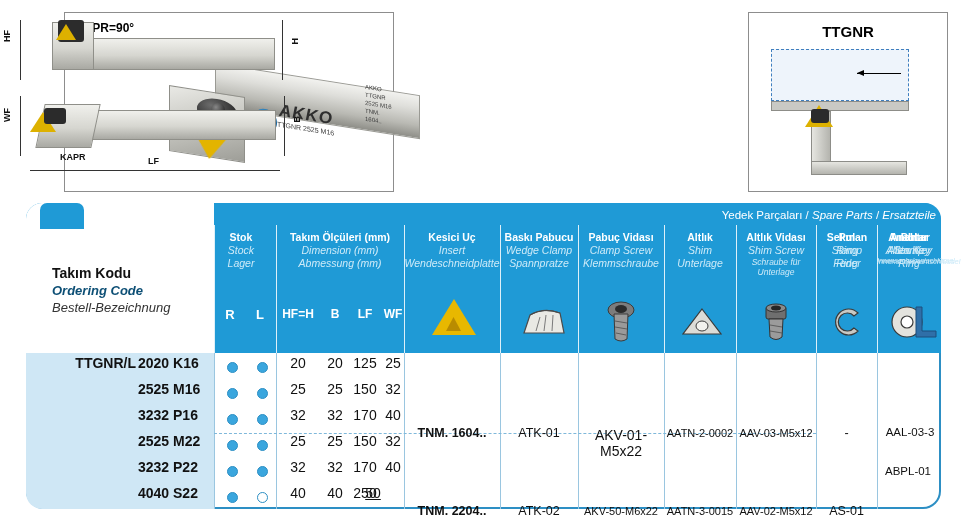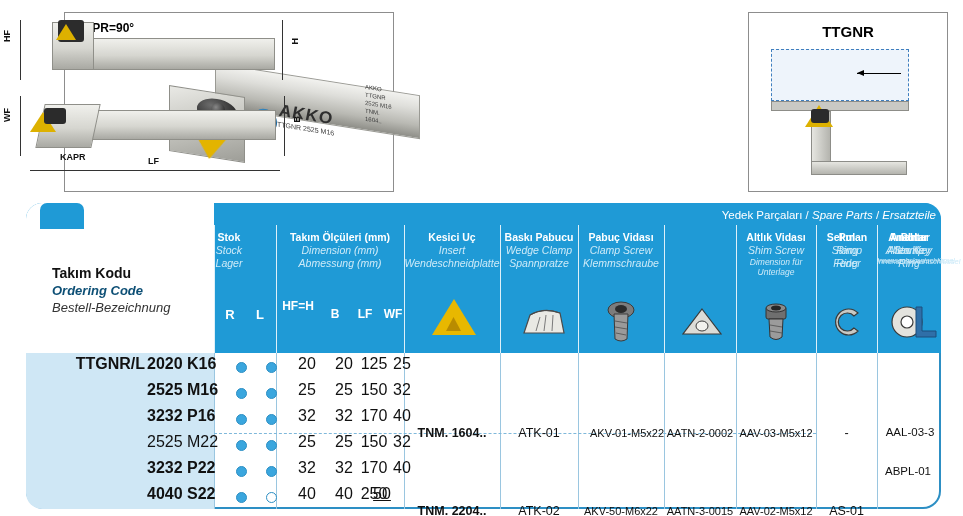--- a/index.html
+++ b/index.html
@@ -192,21 +192,21 @@
 
   .icon-row { position:absolute; z-index:6; }
 
   .body-area { position:absolute; left:0; top:150px; width:100%; height:156px; }
   .body-left {
     position:absolute; left:0; top:0; width:188px; height:156px;
     background:#cfe7f5; border-radius:0 0 0 16px;
   }
   .row {
     position:absolute; left:0; width:100%; height:26px;
-    font-size:16px; color:#111;margin-left:9px;
+    font-size:14px; color:#111;
   }
   .cell { position:absolute; text-align:center; }
   .code-main { position:absolute; right:4px; font-weight:bold; font-size:12.5px; color:#111; }
   .dot {
     position:absolute; width:11px; height:11px; border-radius:50%;
     background:#3aa6de; border:1px solid #2d8fc4;
   }
   .dot.empty { background:#ffffff; }
   .vline { position:absolute; width:1px; background:#9ac6e0; }
   .dashline { position:absolute; height:0; border-top:1px dashed #7fb8da; }
@@ -283,21 +283,21 @@
     </div>
 
     <div class="spare-title">
       <span>Yedek Parçaları</span>
       <span> / </span>
       <i>Spare Parts</i>
       <span> / </span>
       <i>Ersatzteile</i>
     </div>
 
-    <div class="hdr-cell" style="left:172px; top:28px; width:62px;">
+    <div class="hdr-cell" style="left:184px; top:28px; width:62px;">
       <div class="t1">Stok</div>
       <div class="t2">Stock</div>
       <div class="t3">Lager</div>
     </div>
 
     <div class="hdr-cell" style="left:250px; top:28px; width:128px;">
       <div class="t1">Takım Ölçüleri (mm)</div>
       <div class="t2">Dimension (mm)</div>
       <div class="t3">Abmessung (mm)</div>
     </div>
@@ -313,25 +313,30 @@
       <div class="t2">Wedge Clamp</div>
       <div class="t3">Spannpratze</div>
     </div>
 
     <div class="hdr-cell" style="left:552px; top:28px; width:86px;">
       <div class="t1">Pabuç Vidası</div>
       <div class="t2">Clamp Screw</div>
       <div class="t3">Klemmschraube</div>
     </div>
 
+    <div class="hdr-cell" style="left:638px; top:28px; width:72px;">
+      <div class="t1">Altlık</div>
+      <div class="t2">Shim</div>
+      <div class="t3">Unterlage</div>
+    </div>
 
     <div class="hdr-cell" style="left:710px; top:28px; width:80px;">
       <div class="t1">Altlık Vidası</div>
       <div class="t2">Shim Screw</div>
-      <div class="t3" style="font-size:8.5px;">Dimension für Unterlage</div>
+      <div class="t3" style="font-size:8.5px;">Schraube für Unterlage</div>
     </div>
 
     <div class="hdr-cell" style="left:790px; top:28px; width:62px;">
       <div class="t1">Sekman</div>
       <div class="t2">Ring</div>
       <div class="t3">Feder</div>
     </div>
 
     <div class="hdr-cell" style="left:852px; top:28px; width:62px;">
       <div class="t1">Pul</div>
@@ -366,21 +371,21 @@
     <div class="colsep" style="left:378px; top:22px; height:128px;"></div>
     <div class="colsep" style="left:474px; top:22px; height:128px;"></div>
     <div class="colsep" style="left:552px; top:22px; height:128px;"></div>
     <div class="colsep" style="left:638px; top:22px; height:128px;"></div>
     <div class="colsep" style="left:710px; top:22px; height:128px;"></div>
     <div class="colsep" style="left:790px; top:22px; height:128px;"></div>
     <div class="colsep" style="left:851px; top:22px; height:128px;"></div>
 
     <div class="hdr-cell" style="left:190px; top:104px; width:28px; font-size:13px; font-weight:bold;">R</div>
     <div class="hdr-cell" style="left:220px; top:104px; width:28px; font-size:13px; font-weight:bold;">L</div>
-    <div class="hdr-cell" style="left:250px; top:96px; width:44px; font-size:12px; font-weight:bold;">HF=H</div>
+    <div class="hdr-cell" style="left:250px; top:104px; width:44px; font-size:12px; font-weight:bold;">HF=H</div>
     <div class="hdr-cell" style="left:294px; top:104px; width:30px; font-size:12px; font-weight:bold;">B</div>
     <div class="hdr-cell" style="left:324px; top:104px; width:30px; font-size:12px; font-weight:bold;">LF</div>
     <div class="hdr-cell" style="left:352px; top:104px; width:30px; font-size:12px; font-weight:bold;">WF</div>
 
     <div class="icon-row" style="left:406px; top:96px;">
       <div style="width:0;height:0;border-left:22px solid transparent;border-right:22px solid transparent;border-bottom:36px solid #e8b800;"></div>
       <div style="position:absolute; left:14px; top:18px; width:15px;height:14px;background:#b98c00;clip-path:polygon(50% 0,100% 100%,0 100%);"></div>
     </div>
 
     <div class="icon-row" style="left:494px; top:102px;">
@@ -483,21 +488,21 @@
         <span class="cell" style="left:250px; width:44px;">32</span>
         <span class="cell" style="left:294px; width:30px;">32</span>
         <span class="cell" style="left:322px; width:34px;">170</span>
         <span class="cell" style="left:352px; width:30px;">40</span>
       </div>
 
       <div class="dashline" style="left:188px; top:80px; width:602px;"></div>
       <div class="dashline" style="left:790px; top:80px; width:0;"></div>
 
       <div class="row" style="top:80px;">
-        <span class="cell" style="left:112px; width:72px; text-align:left; font-weight:normal;">2525 M22</span>
+        <span class="cell" style="left:112px; width:72px; text-align:left; font-weight:bold;">2525 M22</span>
         <span class="dot" style="left:201px; top:7px;"></span>
         <span class="dot" style="left:231px; top:7px;"></span>
         <span class="cell" style="left:250px; width:44px;">25</span>
         <span class="cell" style="left:294px; width:30px;">25</span>
         <span class="cell" style="left:322px; width:34px;">150</span>
         <span class="cell" style="left:352px; width:30px;">32</span>
       </div>
 
       <div class="row" style="top:106px;">
         <span class="cell" style="left:112px; width:72px; text-align:left; font-weight:bold;">3232 P22</span>
@@ -514,21 +519,21 @@
         <span class="dot" style="left:201px; top:7px;"></span>
         <span class="dot empty" style="left:231px; top:7px;"></span>
         <span class="cell" style="left:250px; width:44px;">40</span>
         <span class="cell" style="left:294px; width:30px;">40</span>
         <span class="cell" style="left:322px; width:34px;">250</span>
         <span class="cell" style="left:332px; width:30px;text-decoration:underline;">50</span>
       </div>
 
       <div class="merged bold" style="left:378px; top:34px; width:96px;">TNM. 1604..</div>
       <div class="merged" style="left:474px; top:34px; width:78px;">ATK-01</div>
-      <div class="merged" style="left:552px; top:35px; width:86px; font-size:11px;text-align:right;">AKV-01-M5x22</div>
+      <div class="merged" style="left:552px; top:35px; width:86px; font-size:14px;">AKV-01-M5x22</div>
       <div class="merged" style="left:638px; top:35px; width:72px; font-size:11px;">AATN-2-0002</div>
       <div class="merged" style="left:710px; top:35px; width:80px; font-size:11px;">AAV-03-M5x12</div>
       <div class="merged" style="left:790px; top:34px; width:61px;">-</div>
 
       <div class="merged bold" style="left:378px; top:112px; width:96px;">TNM. 2204..</div>
       <div class="merged" style="left:474px; top:112px; width:78px;">ATK-02</div>
       <div class="merged" style="left:552px; top:113px; width:86px; font-size:11px;">AKV-50-M6x22</div>
       <div class="merged" style="left:638px; top:113px; width:72px; font-size:11px;">AATN-3-0015</div>
       <div class="merged" style="left:710px; top:113px; width:80px; font-size:11px;">AAV-02-M5x12</div>
       <div class="merged" style="left:790px; top:112px; width:61px;">AS-01</div>

